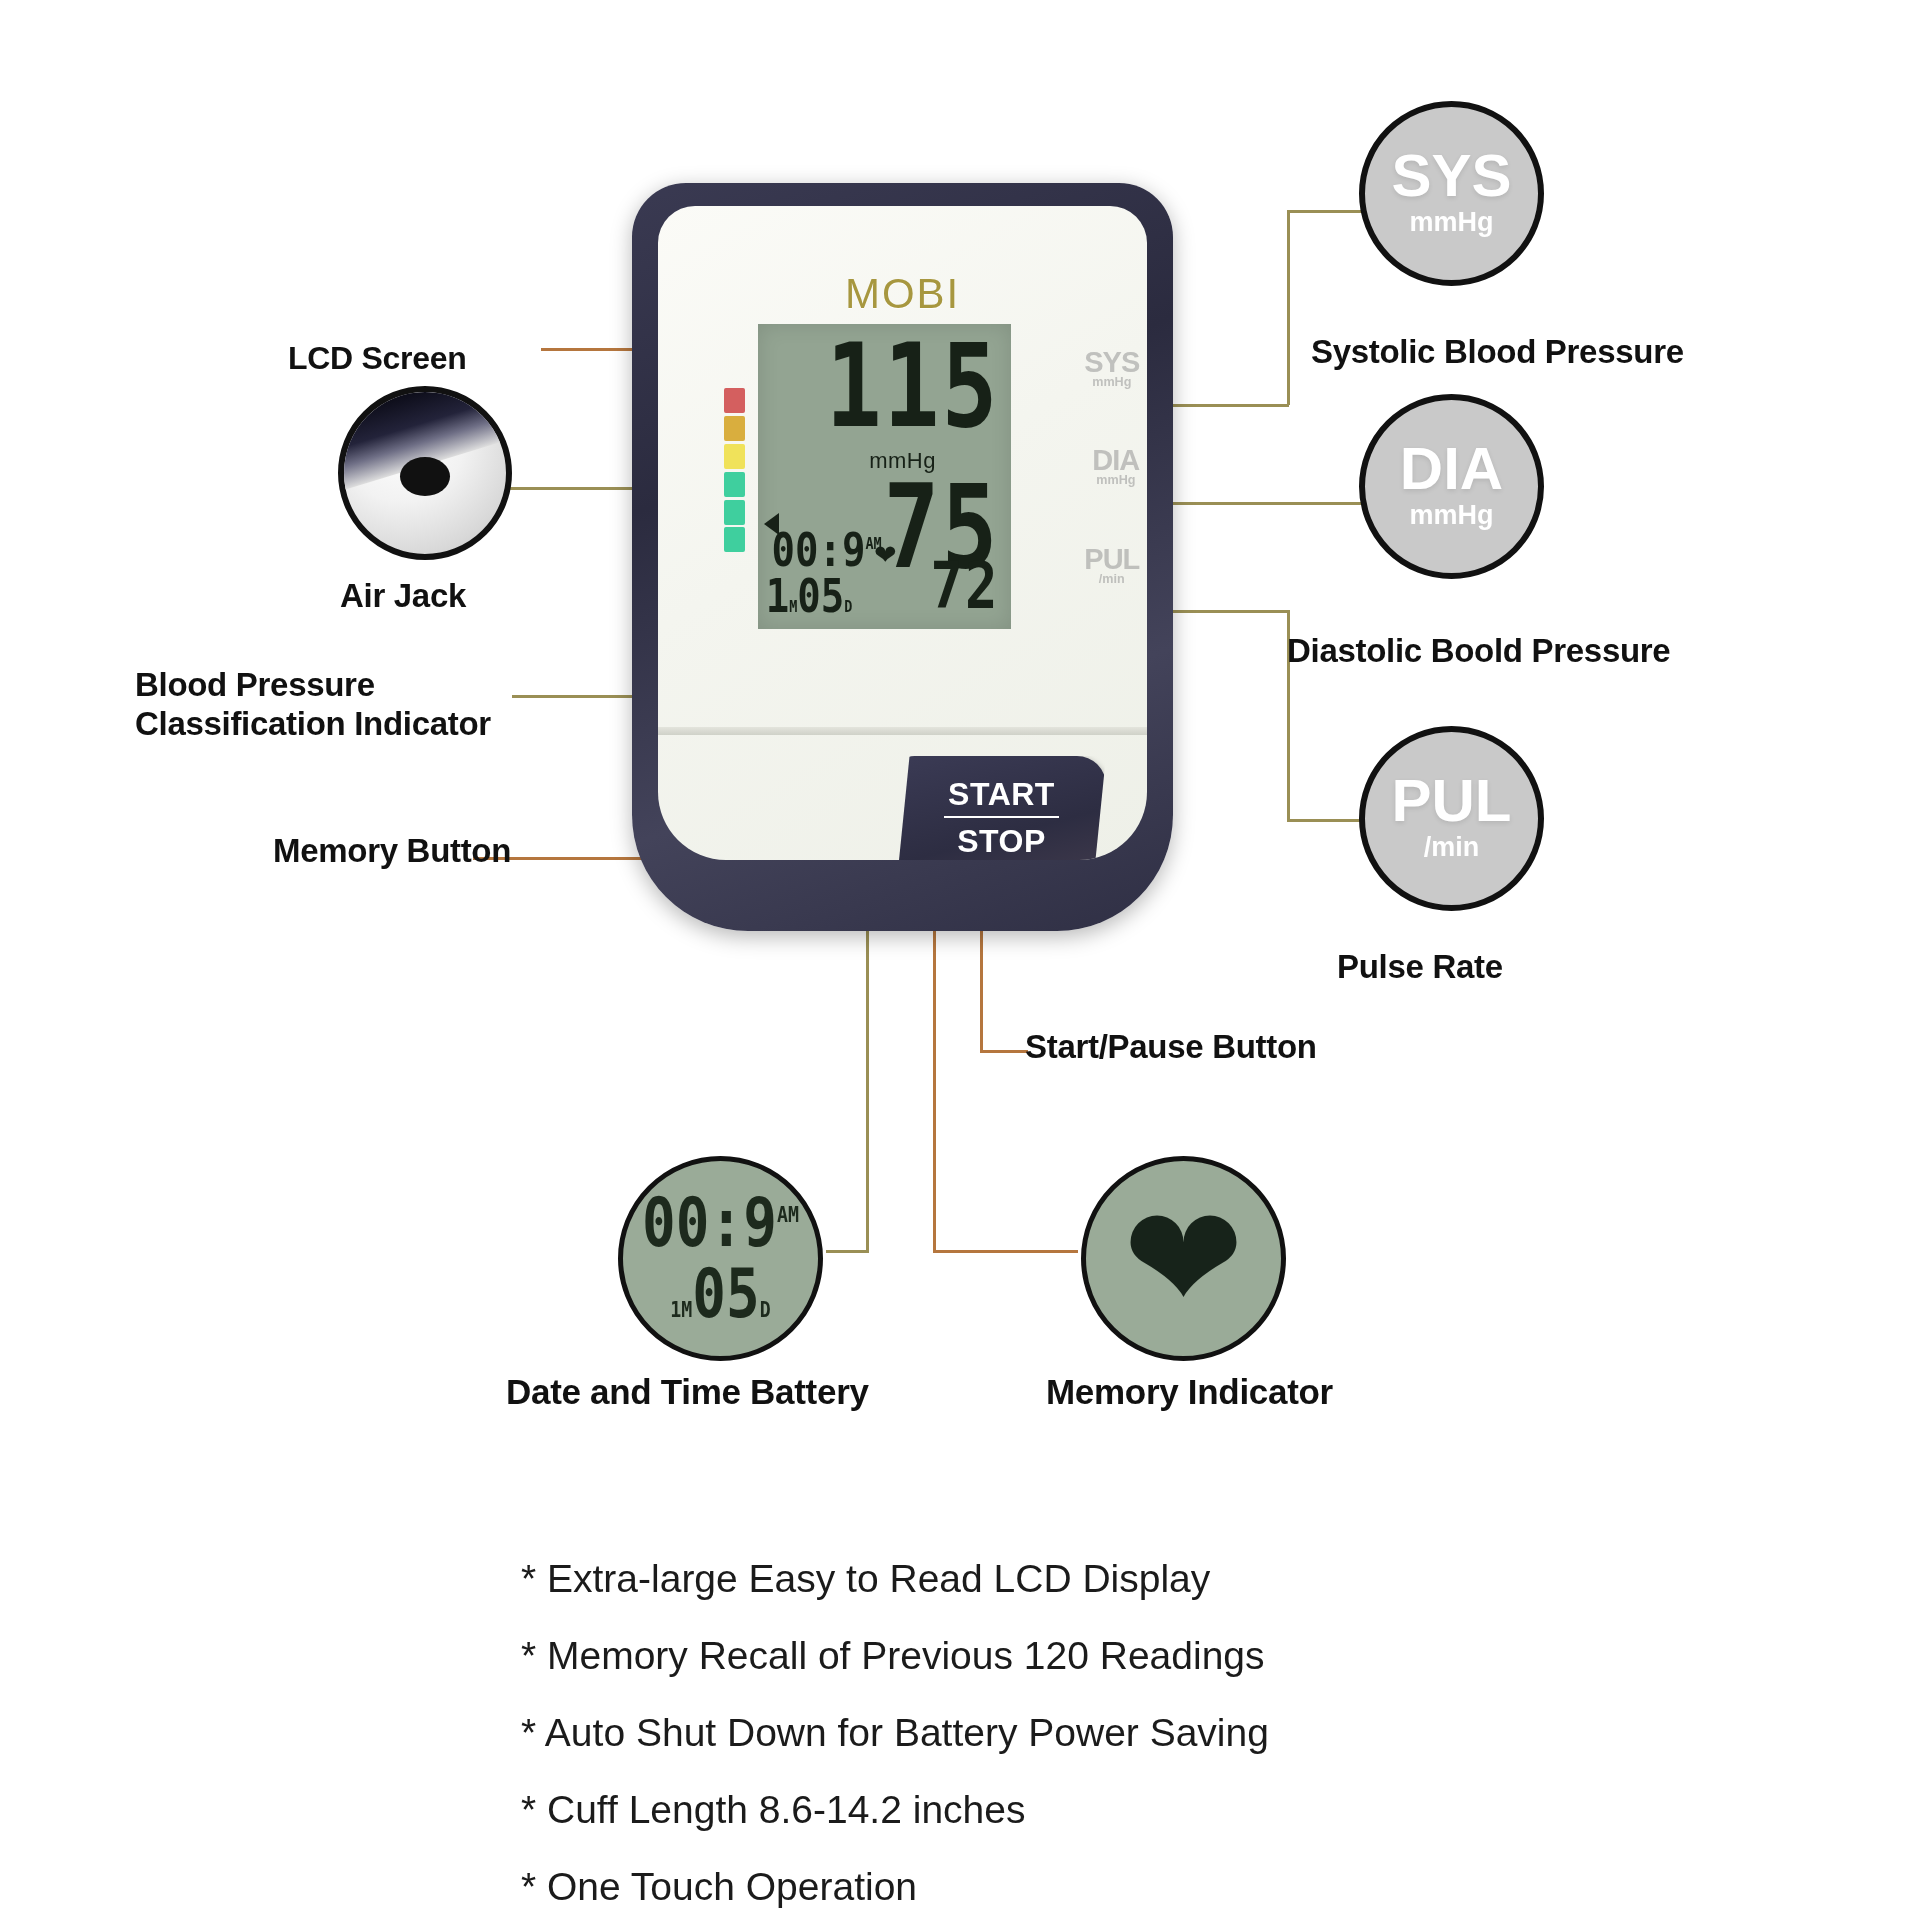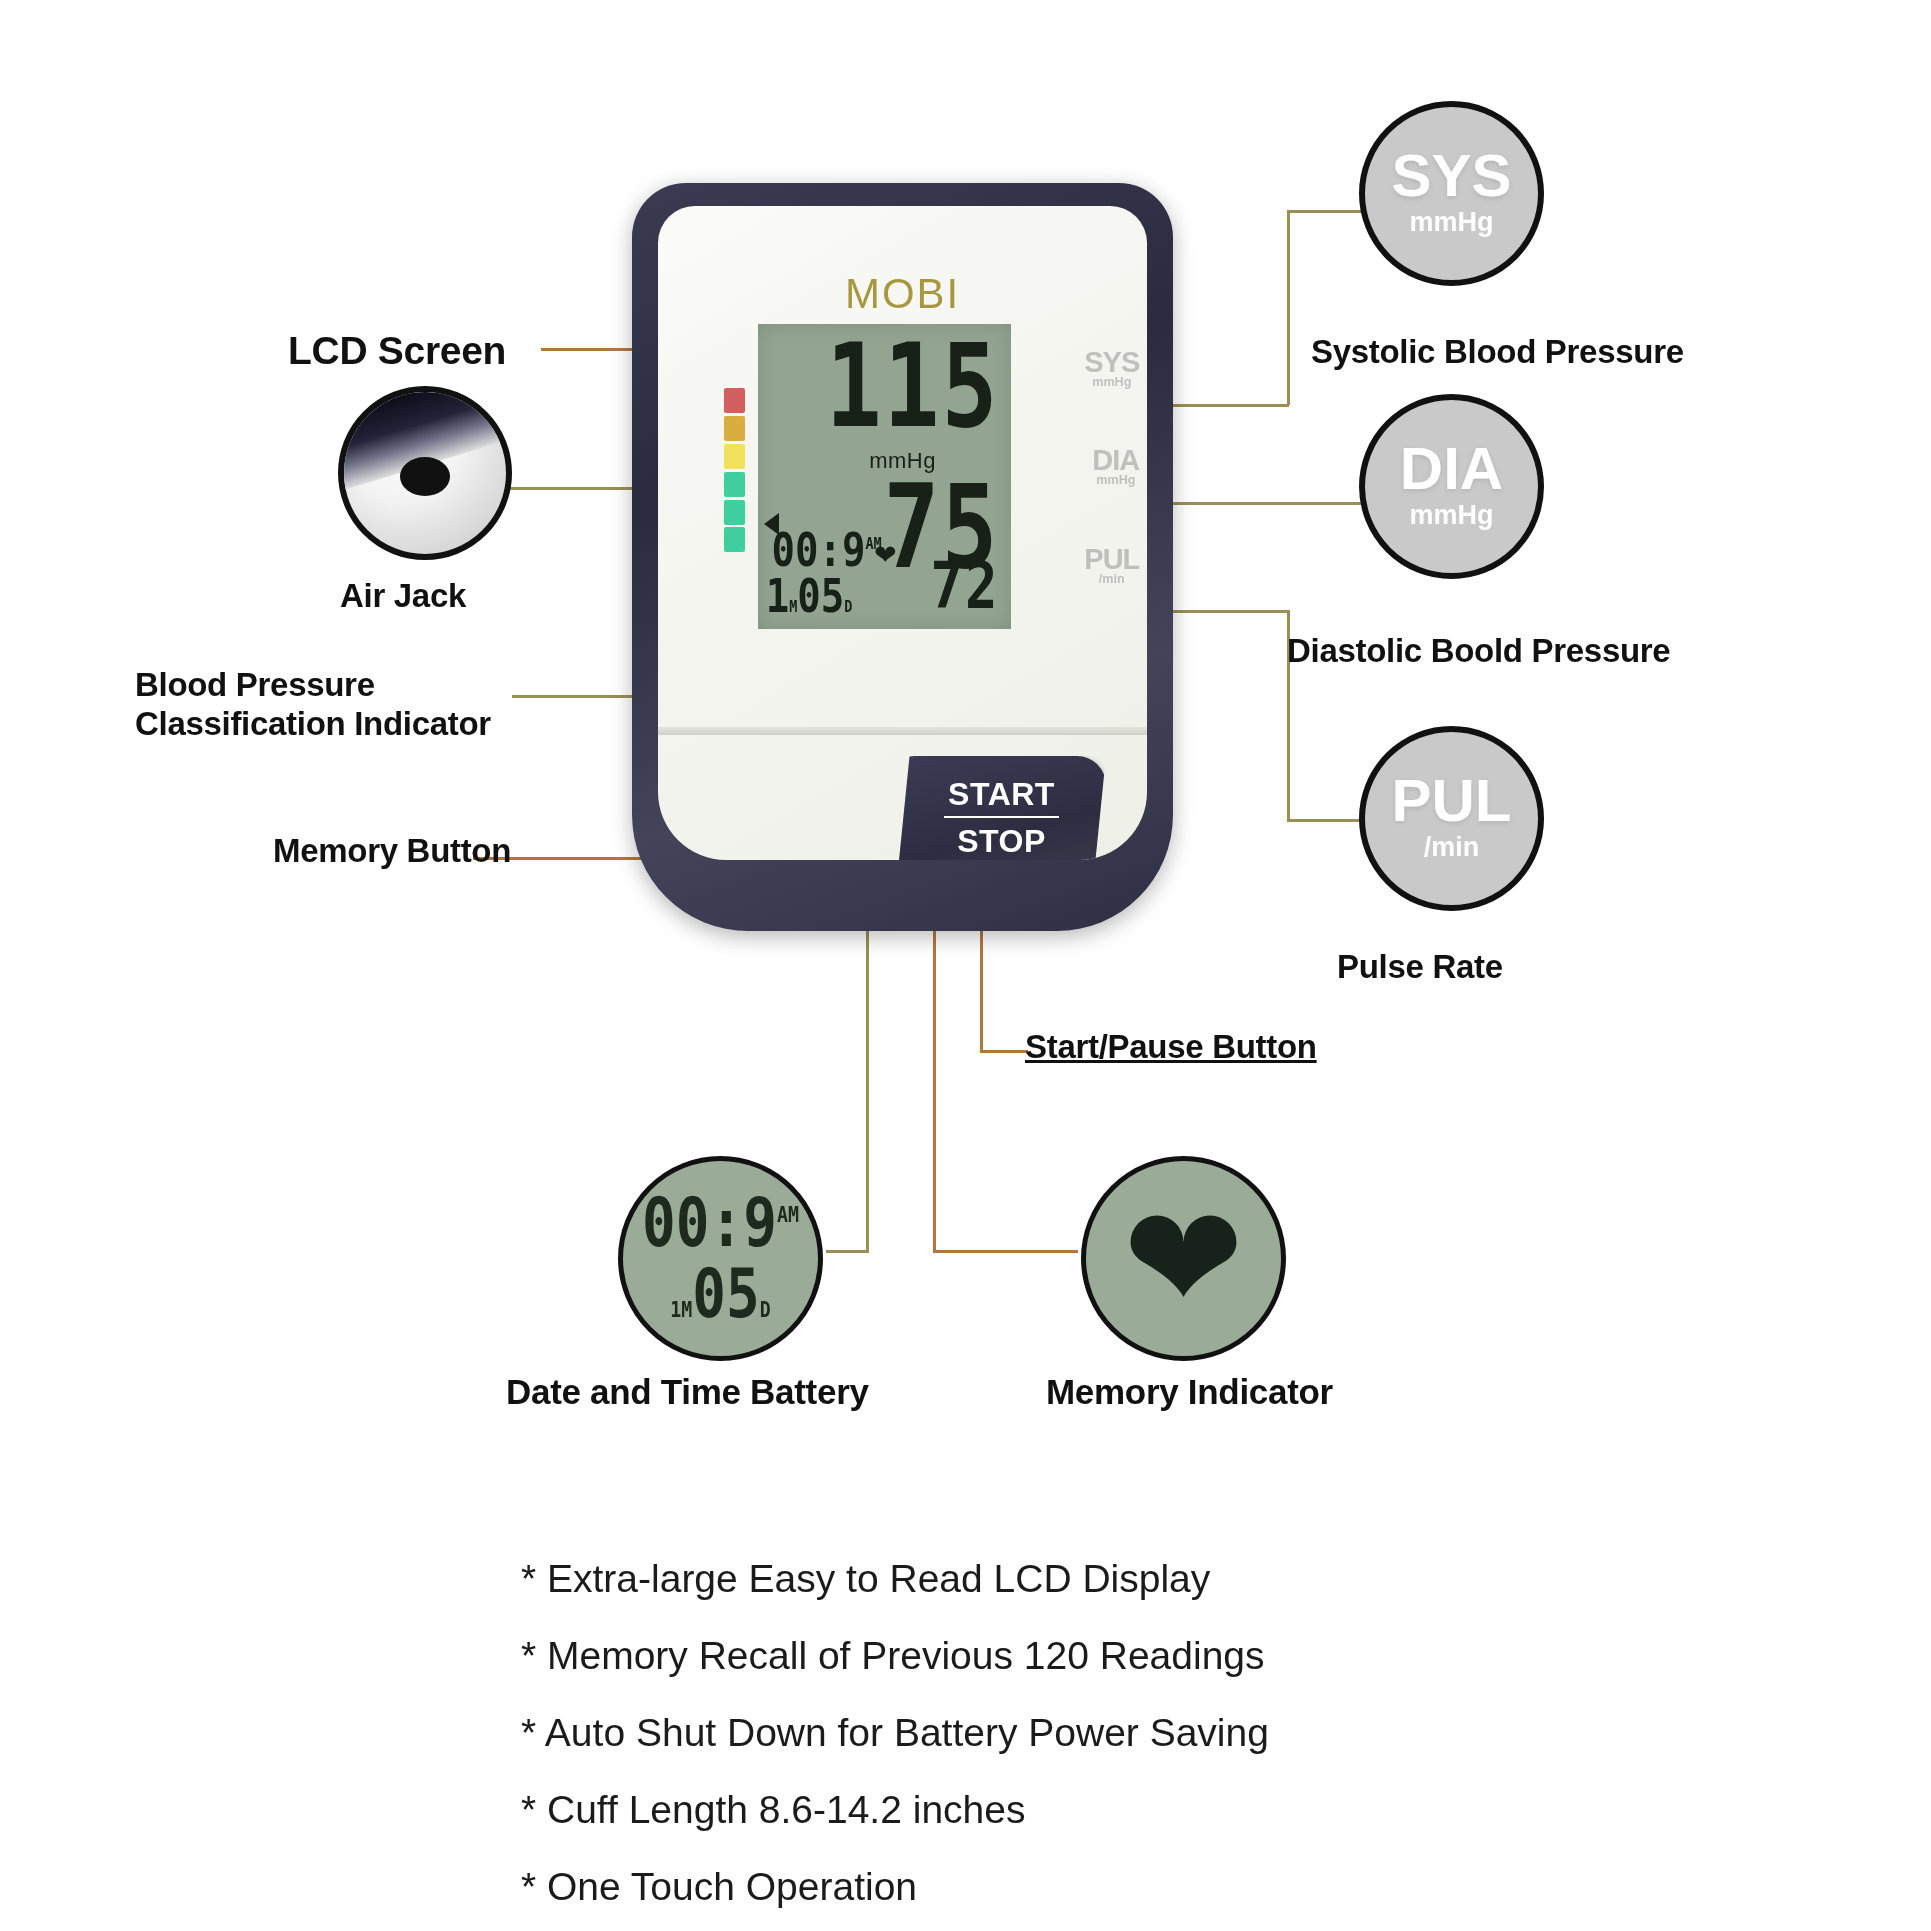--- a/index.html
+++ b/index.html
@@ -299,36 +299,36 @@
 
       <div class="dev-panel-split"></div>
 
       <div class="btn-start">
         <span class="ss-top">START</span>
         <span class="ss-bot">STOP</span>
       </div>
     </div>
   </div>
 
-  <div class="lbl-bold abs" style="left:288px; top:328px; font-size:39px;">LCD Screen</div>
+  <div class="lbl-bold abs" style="left:288px; top:340px; font-size:32px;">LCD Screen</div>
 
   <div class="circle circle-photo" style="left:338px; top:386px; width:174px; height:174px;">
     <div class="aj-band"></div>
     <div class="aj-hole"></div>
   </div>
   <div class="lbl-bold abs" style="left:340px; top:577px; font-size:33px;">Air Jack</div>
 
   <div class="abs" style="left:135px; top:666px; text-align:left;">
     <div class="lbl-bold" style="font-size:33px;">Blood Pressure</div>
     <div class="lbl-bold" style="font-size:33px;">Classification Indicator</div>
   </div>
 
   <div class="lbl-bold abs" style="left:273px; top:832px; font-size:33px;">Memory Button</div>
 
-  <div class="lbl-bold abs" style="left:1025px; top:1028px; font-size:33px;text-decoration:underline;">Start/Pause Button</div>
+  <div class="lbl-bold abs" style="left:1025px; top:1028px; font-size:33px;">Start/Pause Button</div>
 
   <div class="circle circle-gray" style="left:1359px; top:101px; width:185px; height:185px;">
     <div class="ghost-big" style="font-size:60px;">SYS</div>
     <div class="ghost-sub" style="font-size:27px; margin-top:3.9px;">mmHg</div>
   </div>
   <div class="lbl-bold abs" style="left:1311px; top:333px; font-size:33px;">Systolic Blood Pressure</div>
 
   <div class="circle circle-gray" style="left:1359px; top:394px; width:185px; height:185px;">
     <div class="ghost-big" style="font-size:60px;">DIA</div>
     <div class="ghost-sub" style="font-size:27px; margin-top:3.9px;">mmHg</div>

